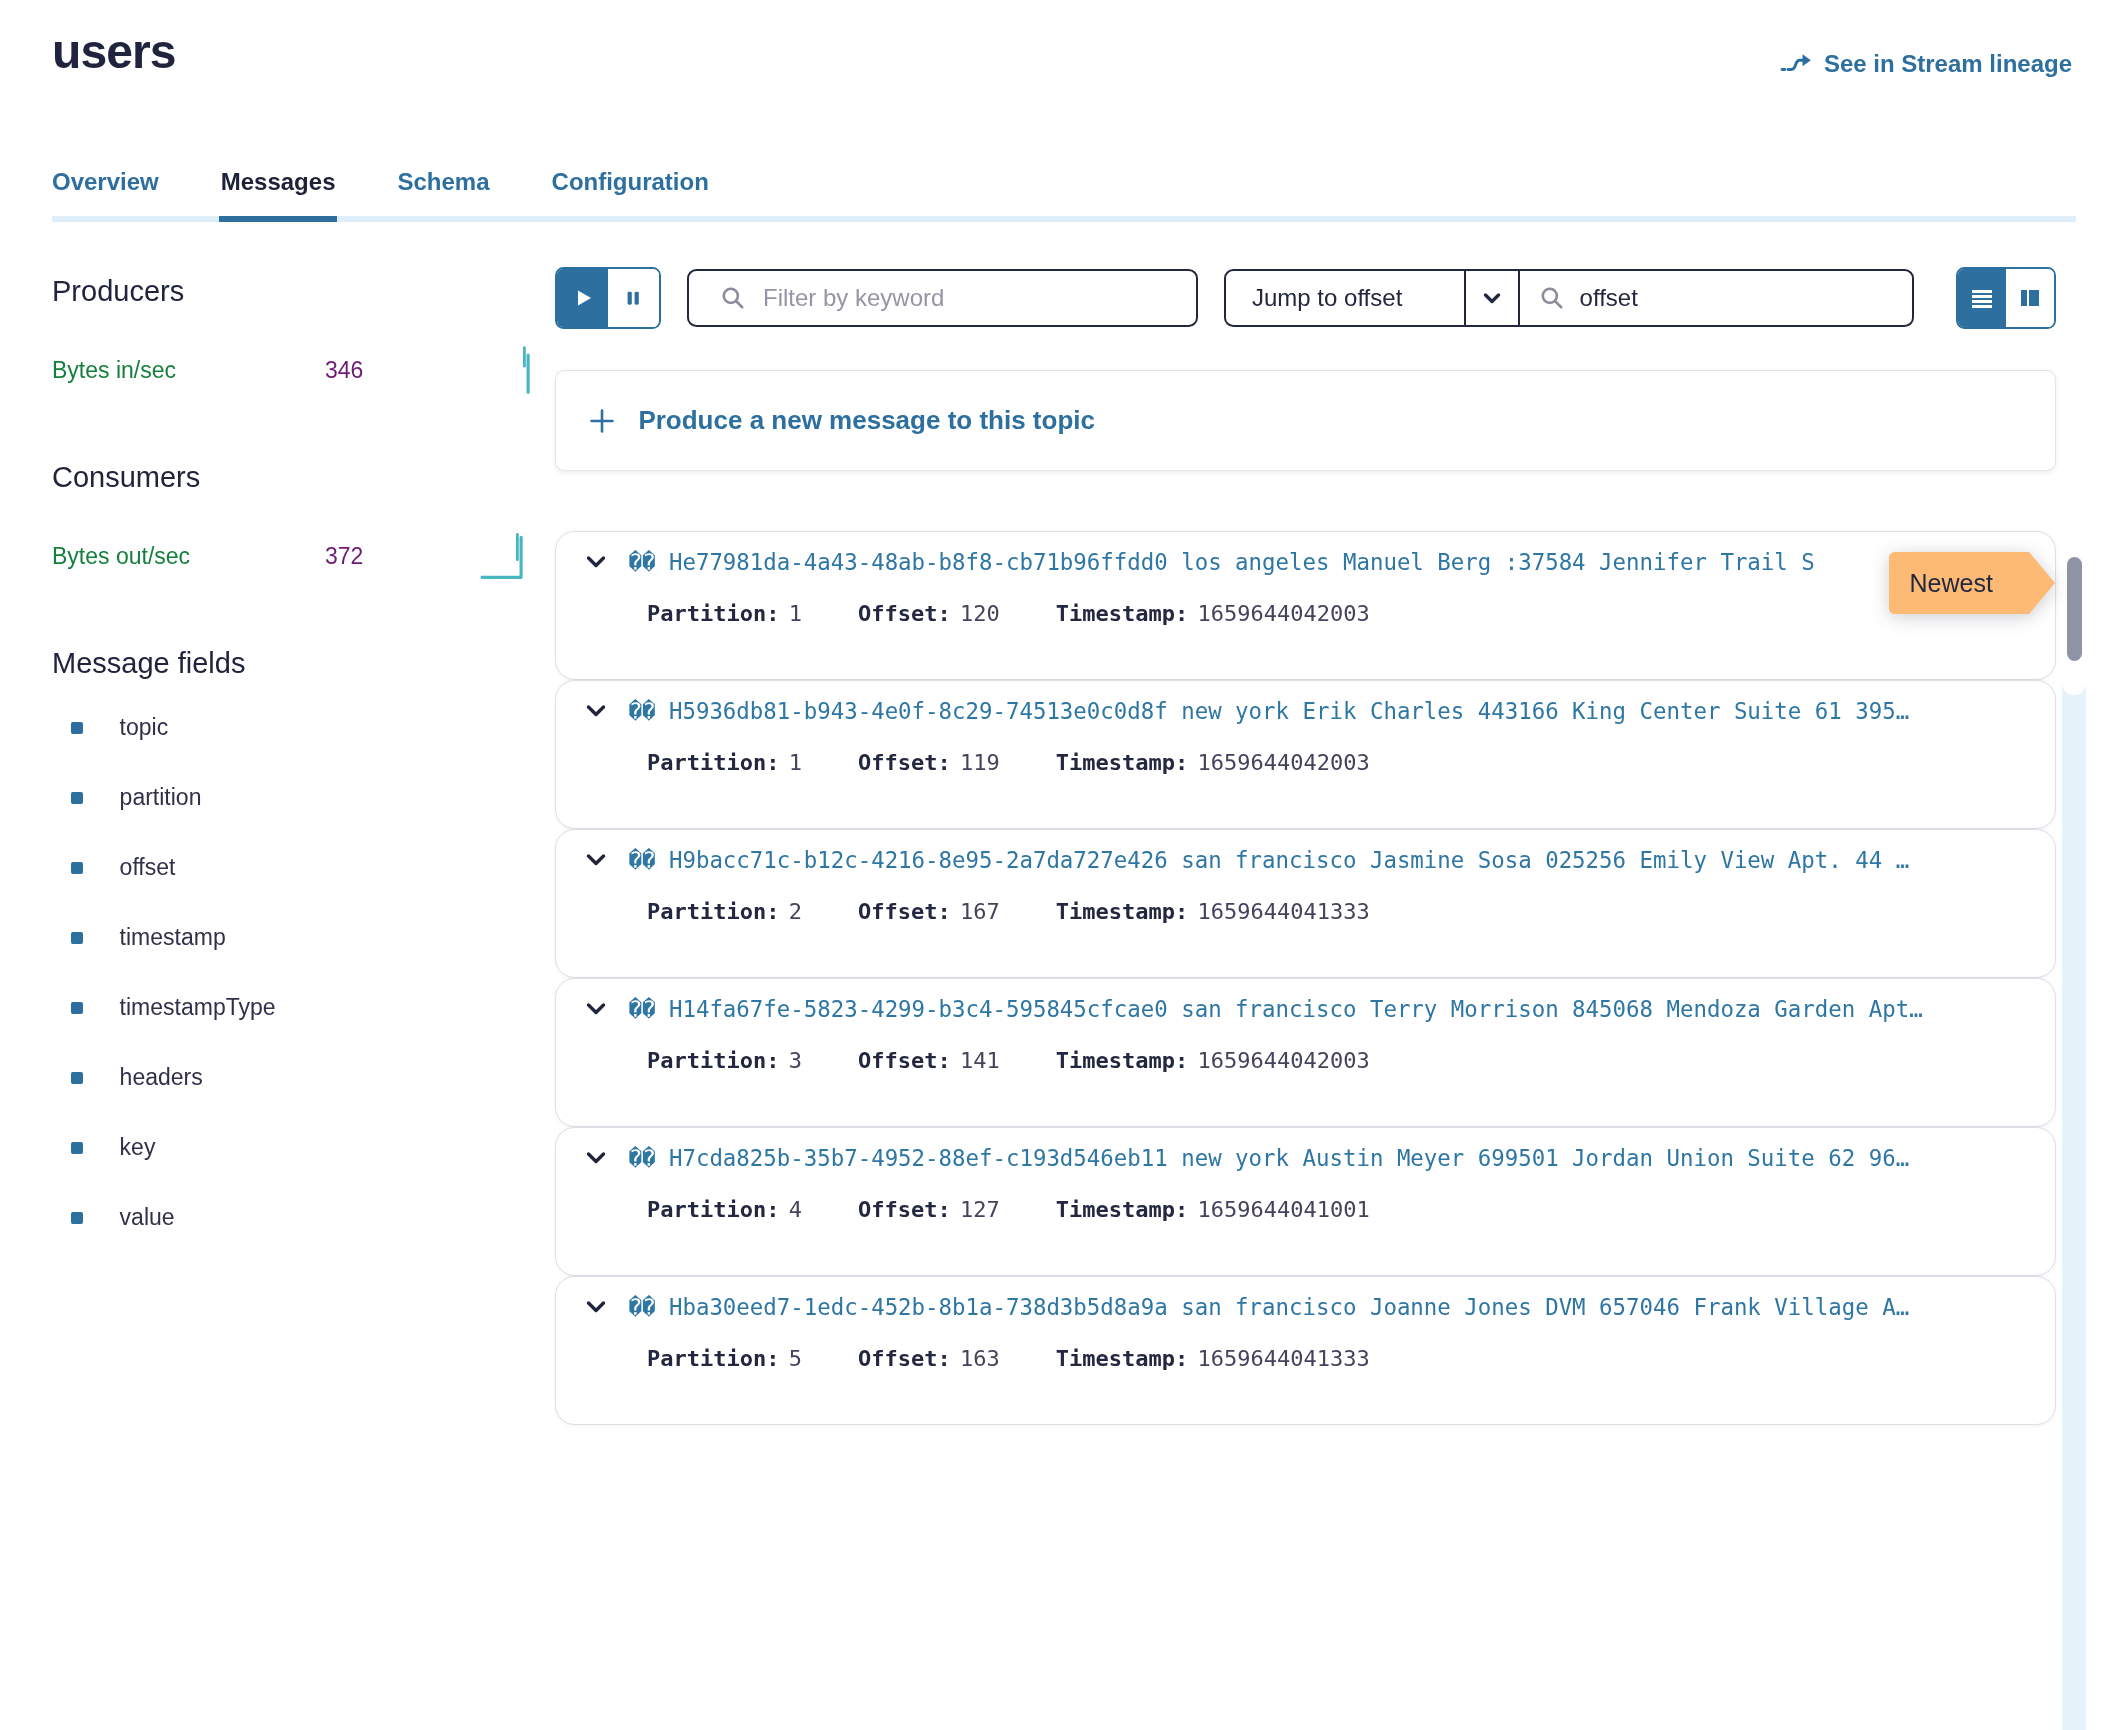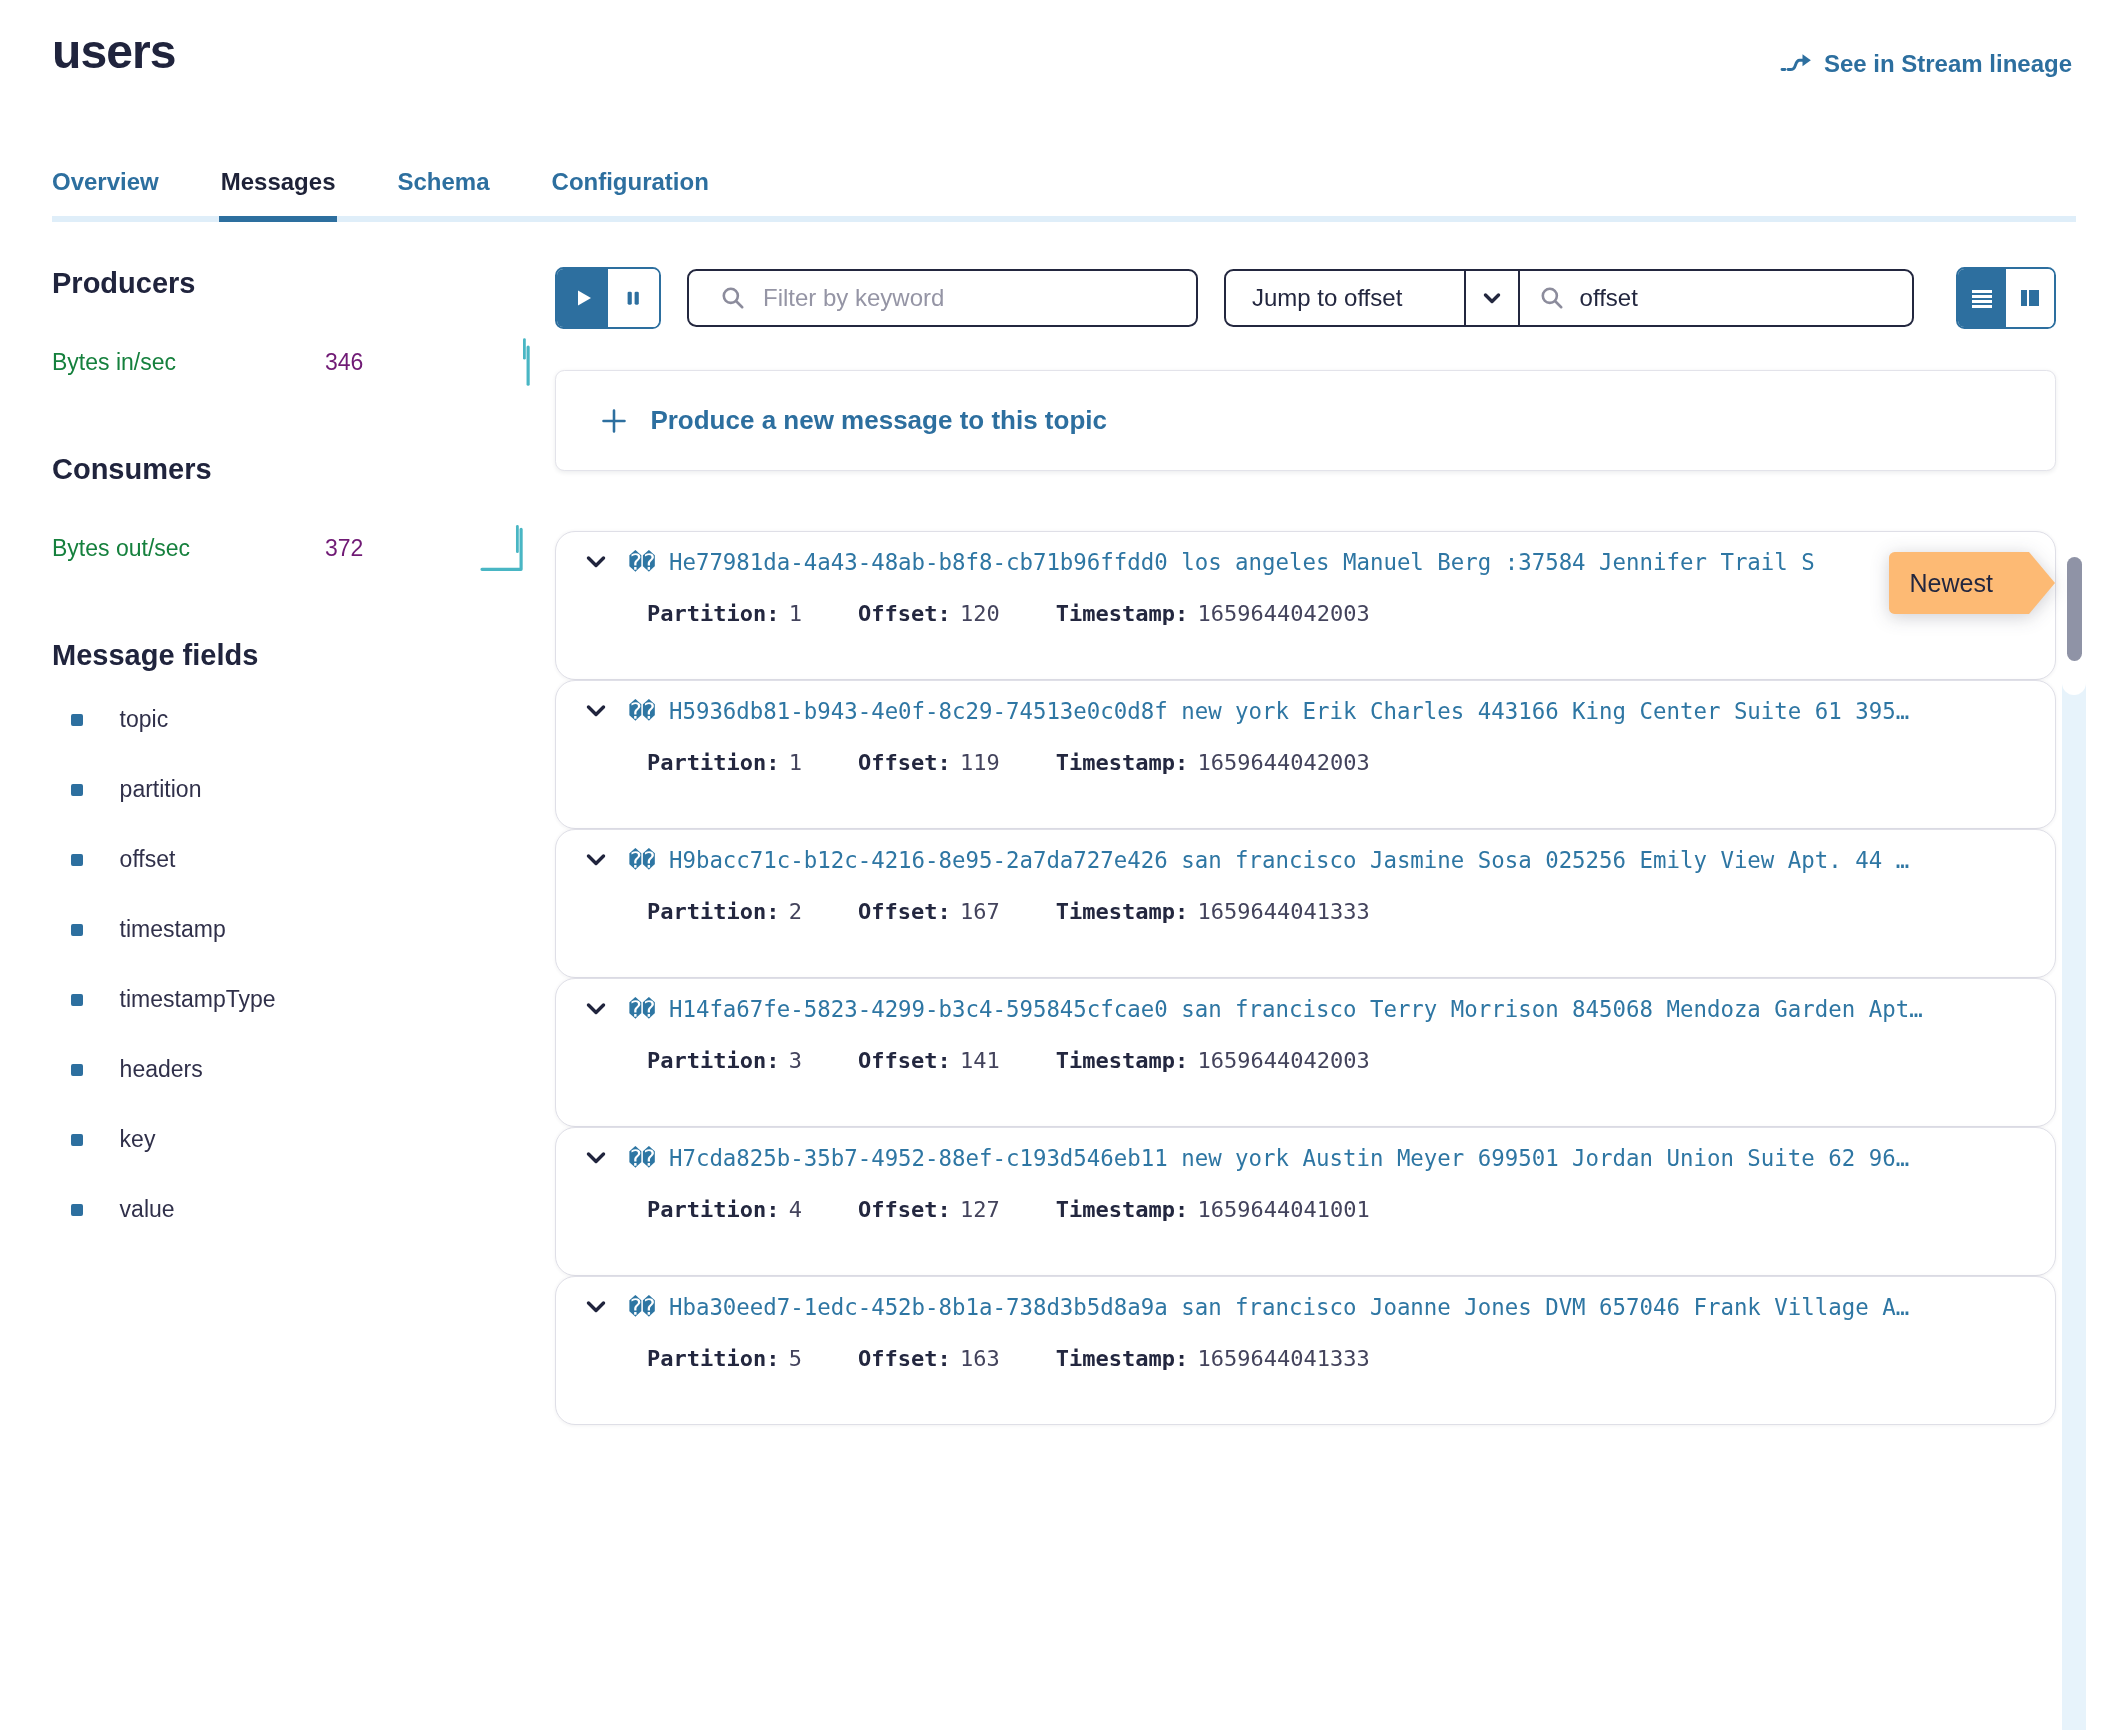--- a/index.html
+++ b/index.html
@@ -17,21 +17,21 @@
   .tabs::after{content:"";position:absolute;left:52px;right:48px;bottom:0;height:5.6px;background:#DFEEF9;}
   .tab{font-size:24px;font-weight:600;color:#2D6F9F;padding-bottom:26px;position:relative;cursor:pointer;}
   .tab.active{color:#1E2238;}
   .tab.active::after{content:"";position:absolute;left:-1.9px;right:-1.9px;bottom:0;height:5.6px;background:#2D6F9F;z-index:2;}
 
   
   .content{display:flex;margin-top:45px;padding-left:52px;}
   .sidebar{width:503px;flex:none;}
   .main{flex:1;padding-right:68px;}
 
-  .section-heading{margin:0 0 34px 0;font-size:29px;font-weight:700;color:#20243D;}
+  .section-heading{margin:8px 0 34px 0;font-size:29px;font-weight:400;color:#20243D;}
   .metric-row{display:flex;align-items:center;margin-bottom:62px;}
   .metric-label{width:233px;font-size:23px;color:#15803d;}
   .metric-value{font-size:23px;color:#701a75;margin-left:40px;}
   .spark{margin-left:auto;margin-right:17px;}
 
   .fields{list-style:none;margin:28px 0 0 0;padding:0;}
   .field{display:flex;align-items:center;margin-bottom:43px;font-size:23px;color:#30304A;}
   .bullet{width:12px;height:12px;border-radius:1.9px;background:#2D6F9F;margin:0 37px 0 18.6px;flex:none;}
 
   
@@ -54,21 +54,21 @@
   .jump-input{display:flex;align-items:center;gap:13px;padding:0 18.6px;width:392px;box-sizing:border-box;}
   .jump-input input{border:none;outline:none;flex:1;font-size:24px;color:#23273F;
                     font-family:"Liberation Sans",sans-serif;background:transparent;}
 
   .view-toggle{margin-left:auto;display:flex;height:58px;border:2.8px solid #2D6F9F;border-radius:8.4px;overflow:hidden;background:#fff;}
   .view-btn{width:48px;display:flex;align-items:center;justify-content:center;border:none;background:#fff;cursor:pointer;padding:0;}
   .view-btn.active{background:#2D6F9F;}
 
   
   .produce-card{height:99px;border:1.4px solid #E3E3EA;border-radius:9.3px;box-shadow:0 1.9px 4.7px rgba(30,34,56,.08);
-                display:flex;align-items:center;gap:22.4px;padding:0 44px;margin-bottom:60px;cursor:pointer;background:#fff;}
+                display:flex;align-items:center;gap:22.4px;padding:0 32px;margin-bottom:60px;cursor:pointer;background:#fff;}
   .produce-label{color:#2D6F9F;font-size:26px;font-weight:700;}
 
   
   .message-card{height:149px;border:1.4px solid #DFDFE7;border-radius:20px;box-shadow:0 0.9px 3.7px rgba(30,34,56,.06);
                 padding:17px 0 0 28px;box-sizing:border-box;overflow:hidden;background:#fff;}
   .msg-row1{display:flex;align-items:center;gap:20.5px;white-space:nowrap;overflow:hidden;}
   .msg-chevron{flex:none;cursor:pointer;display:flex;}
   .msg-summary{font-family:"DejaVu Sans Mono",monospace;font-size:22.4px;color:#2E76A3;}
   .msg-row2{margin-top:26px;padding-left:63px;display:flex;gap:56px;
             font-family:"DejaVu Sans Mono",monospace;font-size:22px;color:#43435C;}

